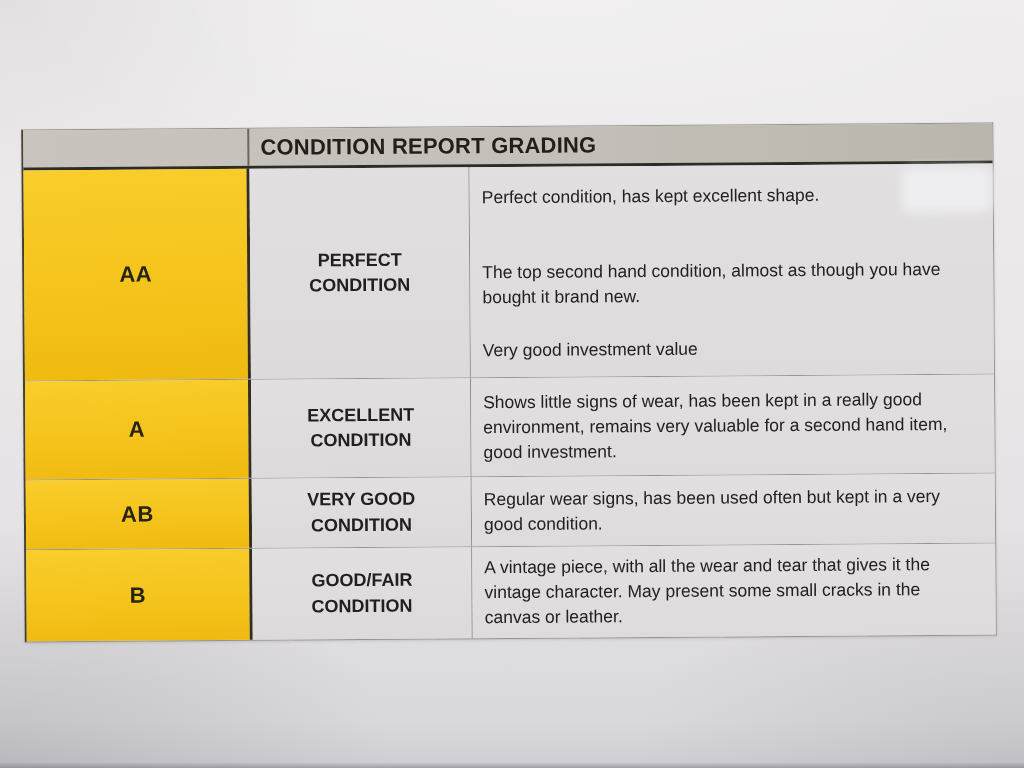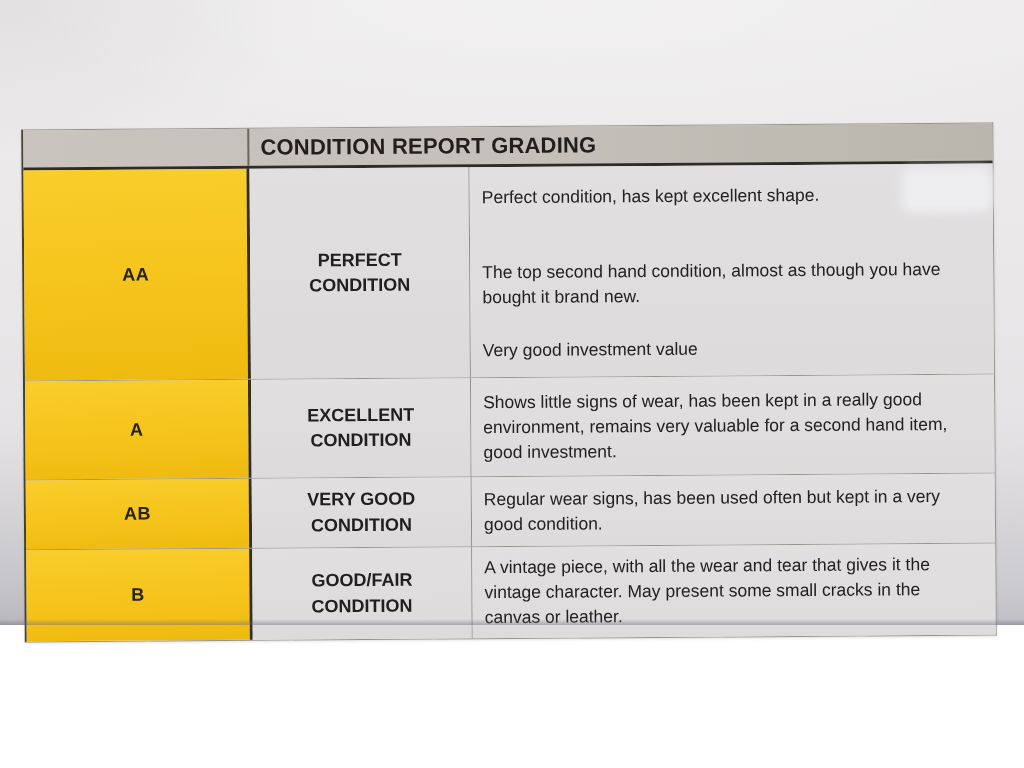--- a/index.html
+++ b/index.html
@@ -1,21 +1,21 @@
 <!DOCTYPE html>
 <html><head>
 <meta charset="utf-8">
 <style>
   * { margin:0; padding:0; box-sizing:border-box; }
   html,body { width:1024px; height:768px; overflow:hidden; }
   body { font-family:"Liberation Sans","DejaVu Sans",sans-serif; }
 
   
   .photo {
-    position:relative; width:1024px; height:625px;
+    position:relative; width:1024px; height:768px;
     background:linear-gradient(180deg,#edebec 0%,#eae8e9 40%,#e3e1e3 75%,#d9d8db 94%,#cfced3 100%);
   }
   .photo .vignette {
     position:absolute; inset:0; pointer-events:none;
     background:
       radial-gradient(55% 45% at 0% 100%, rgba(96,94,102,.20), rgba(96,94,102,0) 70%),
       radial-gradient(55% 45% at 100% 100%, rgba(96,94,102,.14), rgba(96,94,102,0) 70%),
       radial-gradient(45% 35% at 0% 0%, rgba(120,117,112,.10), rgba(120,117,112,0) 70%),
       radial-gradient(120% 50% at 55% 0%, rgba(255,255,255,.28), rgba(255,255,255,0) 60%);
   }
@@ -49,21 +49,21 @@
   .row-aa { height:210px; }
   .row-a  { height:99px; }
   .row-ab { height:70px; }
   .row-b  { height:92px; }
 
   .grade-cell {
     display:flex; align-items:center; justify-content:center;
     background:linear-gradient(178deg,#f9cd2b 0%,#f5c41c 55%,#efba10 100%);
     border-right:3px solid #332e1f;
   }
-  .grade-cell span { font-size:18px; font-weight:bold; letter-spacing:.5px; color:#262317; }
+  .grade-cell span { font-size:22px; font-weight:bold; letter-spacing:.5px; color:#262317; }
 
   .condition-cell {
     display:flex; align-items:center; justify-content:center;
     background:linear-gradient(180deg,#e1dfe0,#dcdadb);
     border-right:1px solid #8f8d89;
   }
   .condition-cell span {
     display:block; max-width:155px; text-align:center;
     font-size:18px; font-weight:bold; line-height:1.4; color:#21201e;
   }

